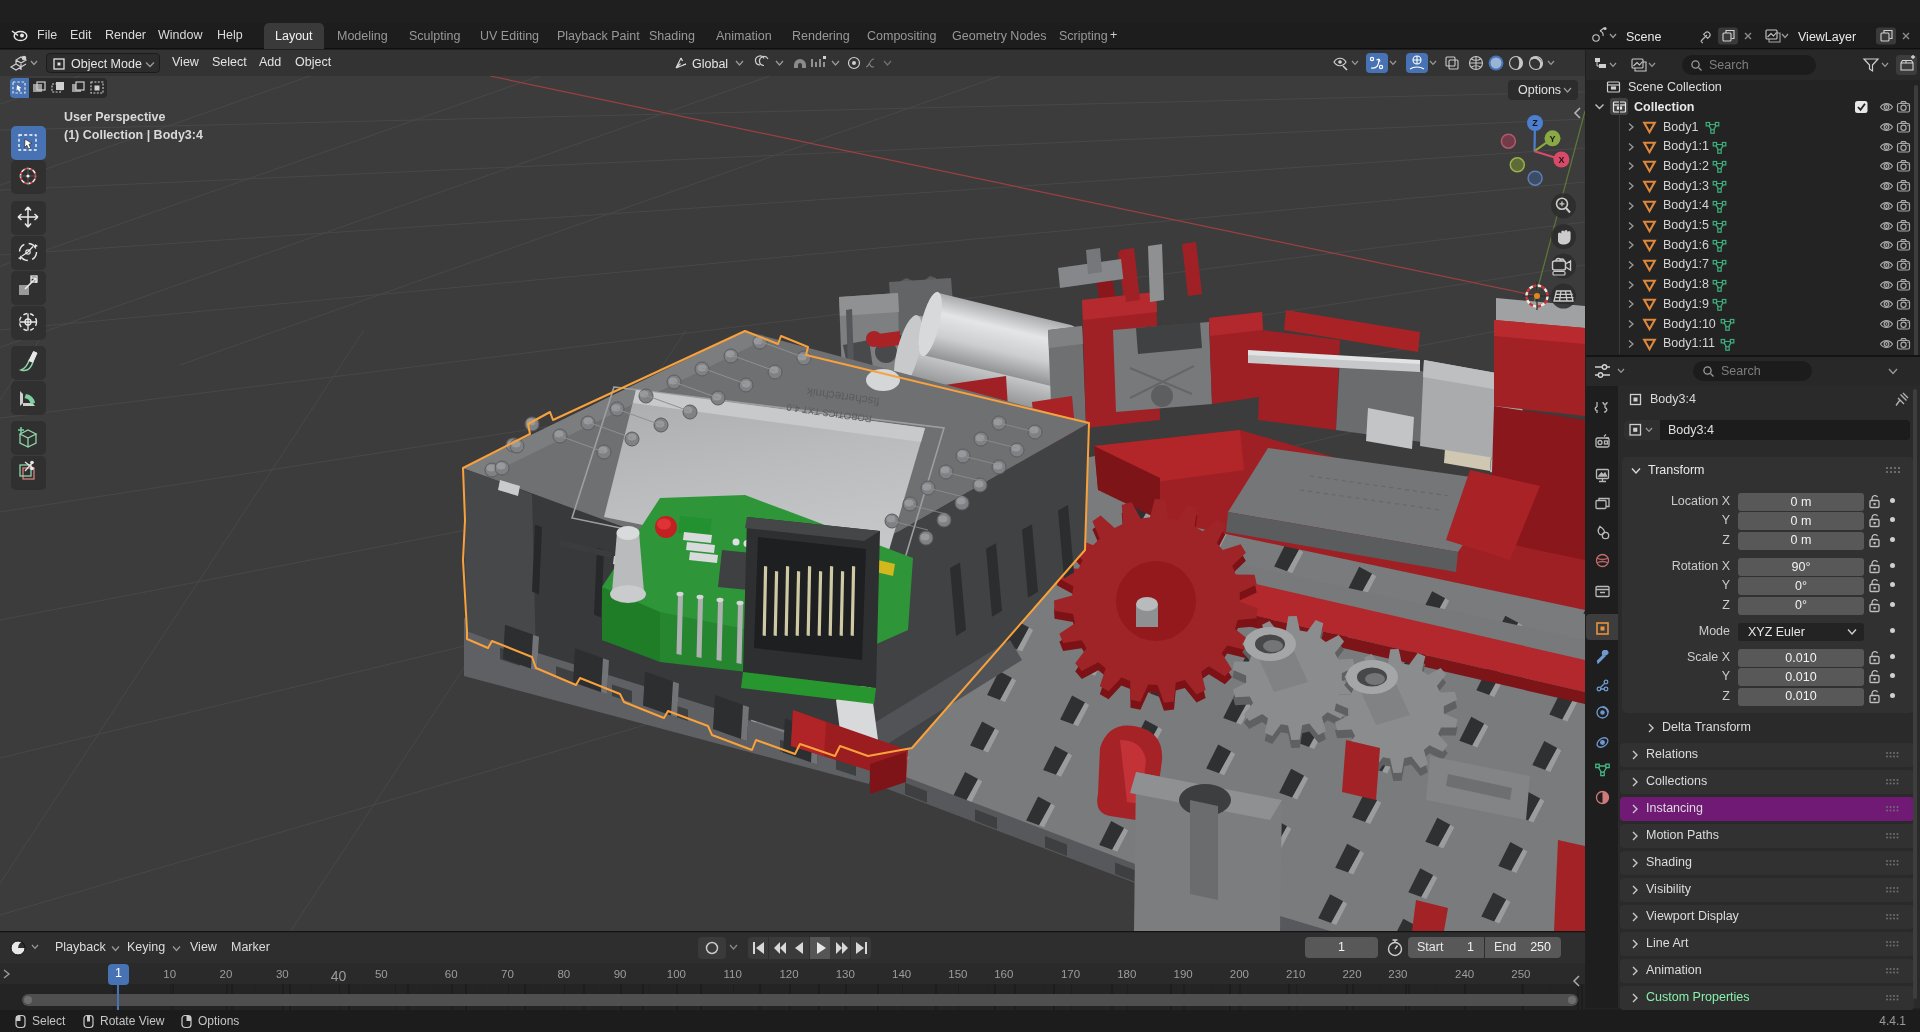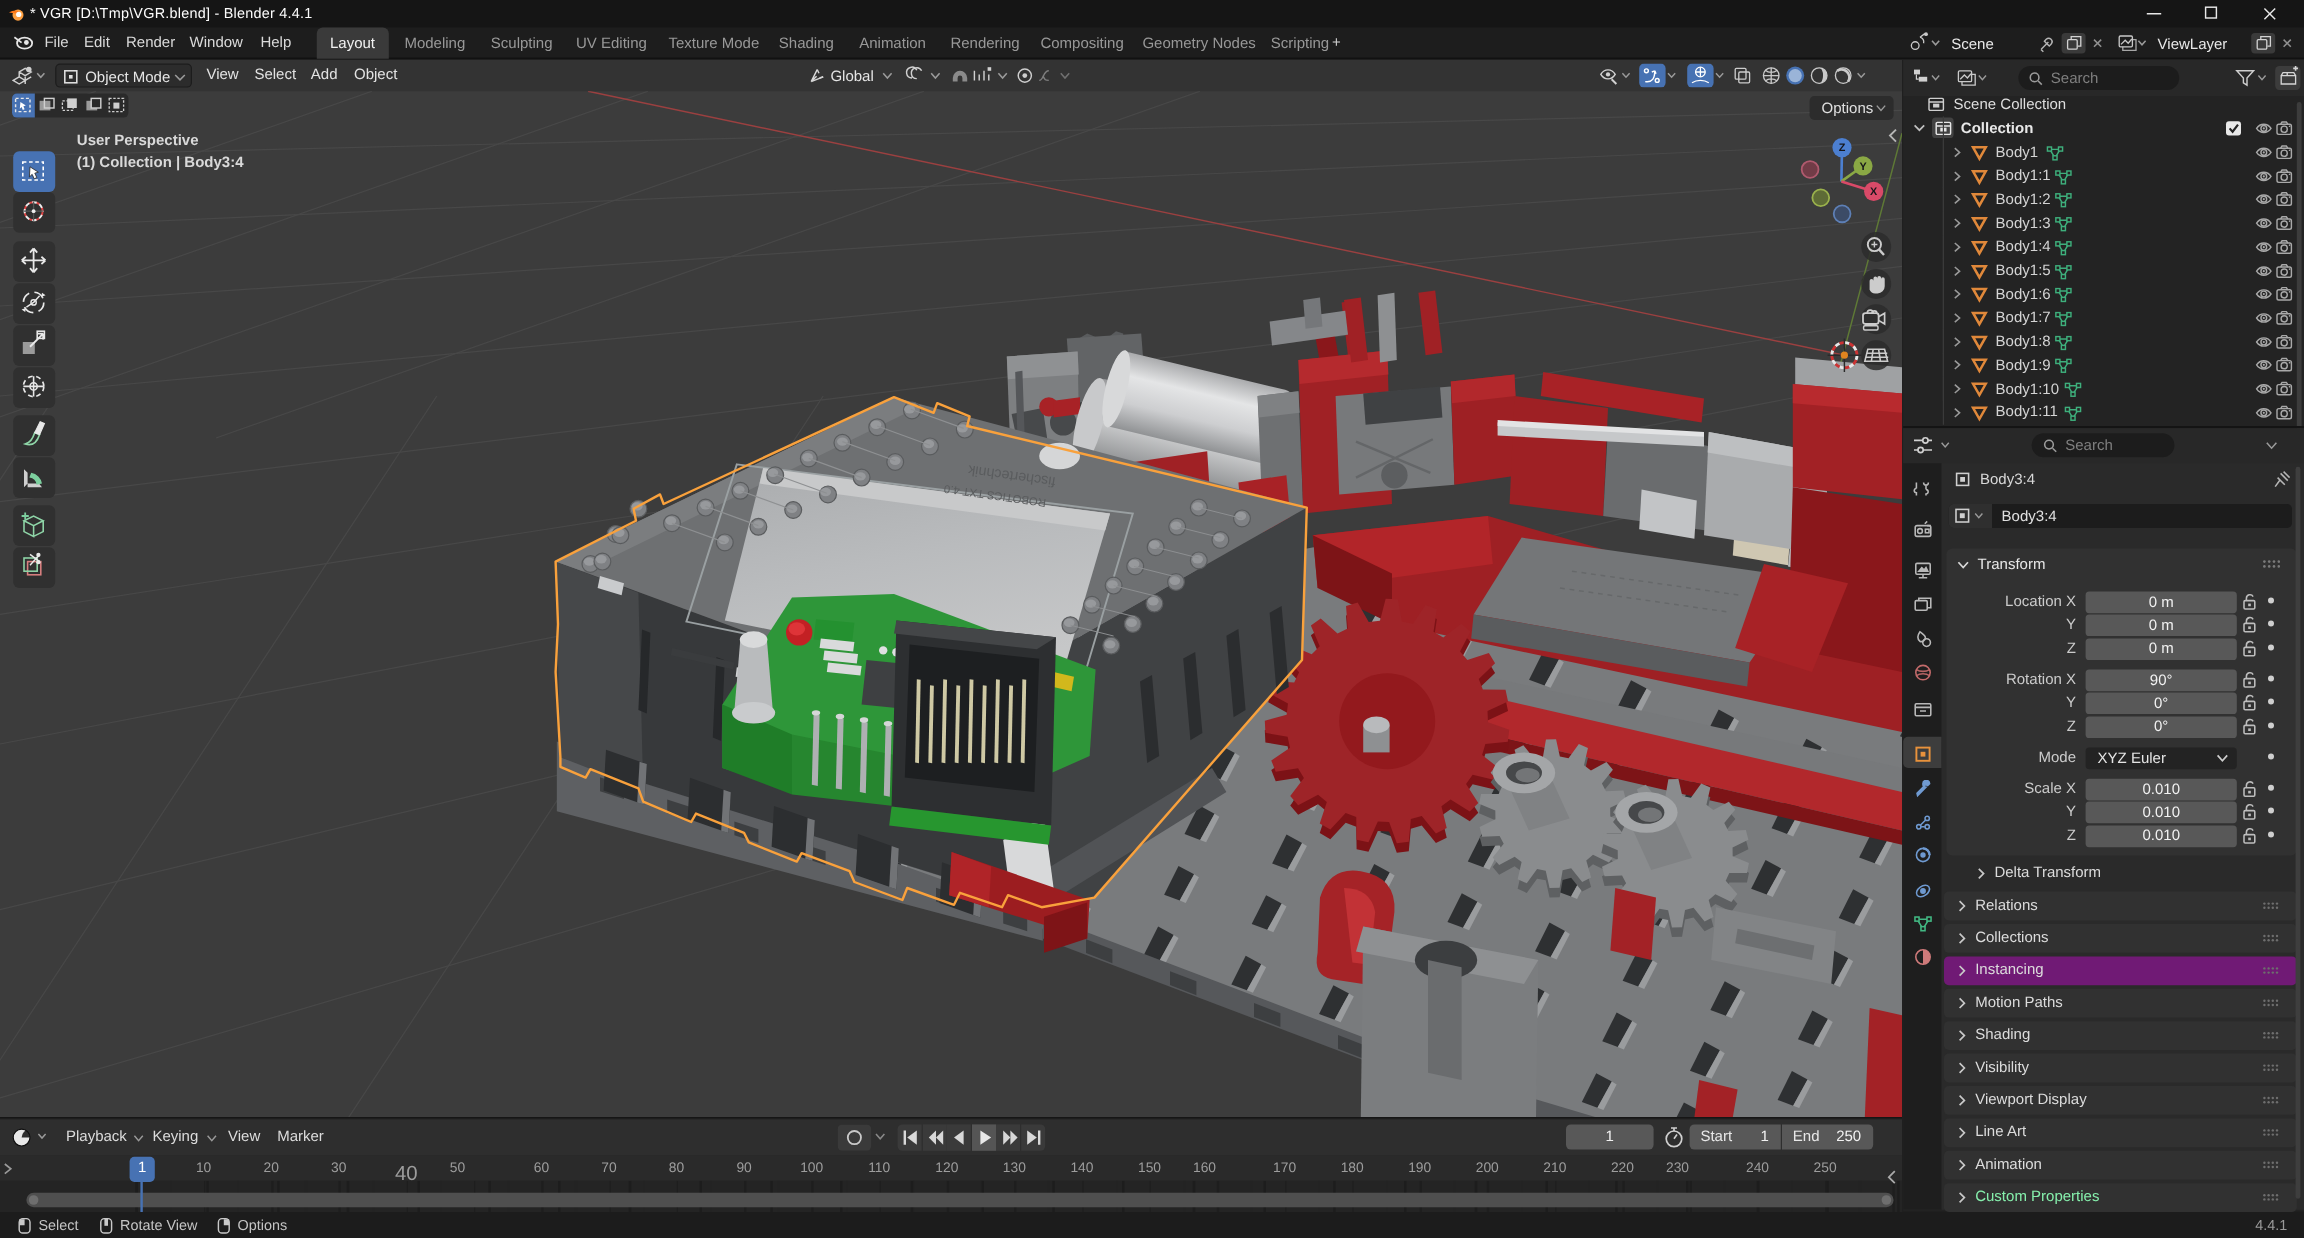--- a/index.html
+++ b/index.html
@@ -21,33 +21,20 @@
   
   #rightpanel { left:1586px; top:50px; width:334px; height:959px; background:#232323; }
   
   #timeline { left:0; top:931px; width:1585px; height:79px; background:#262626; border-top:1px solid #131313;}
   
   #statusbar { left:0; top:1010px; width:1920px; height:22px; background:#1c1c1c; color:#a5a5a5; font-size:12px; }
 </style>
 </head>
 <body>
 <div id="stage">
-  <div class="abs" id="titlebar">
-    <svg class="abs" style="left:6px;top:4px" width="16" height="16" viewBox="0 0 16 16">
-      <circle cx="9" cy="8.6" r="4.6" fill="#ff9f3f"></circle>
-      <path d="M1.5 6.5 C4 4.5 8 4.2 10 5.5 L8.5 7.5 Z" fill="#ff7a1a"></path>
-      <circle cx="9.6" cy="8.0" r="2.2" fill="#fff"></circle>
-    </svg>
-    <div class="ttext">* VGR [D:\Tmp\VGR.blend] - Blender 4.4.1</div>
-    <svg class="abs" style="left:1775px;top:0" width="145" height="23" viewBox="0 0 145 23">
-      <line x1="14" y1="11.5" x2="26" y2="11.5" stroke="#e8e8e8" stroke-width="1.2"></line>
-      <rect x="63" y="6" width="9" height="9" fill="none" stroke="#e8e8e8" stroke-width="1.2"></rect>
-      <path d="M112 7 L121 16 M121 7 L112 16" stroke="#e8e8e8" stroke-width="1.2"></path>
-    </svg>
-  </div>
   <div class="abs" id="topbar">
     <svg class="abs" style="left:11px;top:5px" width="17" height="15" viewBox="0 0 17 15">
       <ellipse cx="9.5" cy="8" rx="6.3" ry="4.6" fill="none" stroke="#e6e6e6" stroke-width="1.5"></ellipse>
       <circle cx="11" cy="7.4" r="2" fill="#e6e6e6"></circle>
       <path d="M1 3 L7 7.5" stroke="#e6e6e6" stroke-width="1.5"></path>
     </svg>
 
     <svg class="abs" style="left:1588px;top:2px" width="332" height="22" viewBox="0 0 332 22">
       <g stroke="#c9c9c9" fill="none" stroke-width="1.1">
         <circle cx="8" cy="13" r="3.2"></circle>
@@ -79,21 +66,21 @@
     </svg>
     <div class="menu" style="left:37px">File</div>
     <div class="menu" style="left:70px">Edit</div>
     <div class="menu" style="left:105px">Render</div>
     <div class="menu" style="left:158px">Window</div>
     <div class="menu" style="left:217px">Help</div>
     <div class="tab active" style="left:264px">Layout</div>
     <div class="tab" style="left:326px">Modeling</div>
     <div class="tab" style="left:398px">Sculpting</div>
     <div class="tab" style="left:469px">UV Editing</div>
-    <div class="tab" style="left:546px">Texture Mode</div>
+    <div class="tab" style="left:546px">Playback Paint</div>
     <div class="tab" style="left:638px">Shading</div>
     <div class="tab" style="left:705px">Animation</div>
     <div class="tab" style="left:781px">Rendering</div>
     <div class="tab" style="left:856px">Compositing</div>
     <div class="tab" style="left:941px">Geometry Nodes</div>
     <div class="tab" style="left:1048px">Scripting</div>
     <div class="menu" style="left:1110px;color:#cfcfcf">+</div>
   </div>
   <div class="abs" id="vpheader">
     <svg class="abs" style="left:8px;top:4px" width="32" height="18" viewBox="0 0 32 18">
@@ -1874,21 +1861,21 @@
 <div class="abs" style="left:9px;top:2.5px;font-size:12.5px;color:#e8e8e8">Start</div>
 <div class="abs" style="right:10px;top:2.5px;font-size:12.5px;color:#f2f2f2">1</div>
       </div>
 <div class="abs" style="left:1485px;top:5px;width:76px;height:21px;background:#585858;border-radius:0 4px 4px 0">
 <div class="abs" style="left:9px;top:2.5px;font-size:12.5px;color:#e8e8e8">End</div>
 <div class="abs" style="right:10px;top:2.5px;font-size:12.5px;color:#f2f2f2">250</div>
       </div>
 <div class="abs" style="left:149.7px;top:36px;width:40px;text-align:center;font-size:11.5px;color:#9d9d9d">10</div>
       <div class="abs" style="left:206.0px;top:36px;width:40px;text-align:center;font-size:11.5px;color:#9d9d9d">20</div>
       <div class="abs" style="left:262.3px;top:36px;width:40px;text-align:center;font-size:11.5px;color:#9d9d9d">30</div>
-      <div class="abs" style="left:318.6px;top:36px;width:40px;text-align:center;font-size:17px;color:#9d9d9d">40</div>
+      <div class="abs" style="left:318.6px;top:36px;width:40px;text-align:center;font-size:14px;color:#9d9d9d">40</div>
       <div class="abs" style="left:374.9px;top:36px;width:40px;text-align:left;font-size:11.5px;color:#9d9d9d">50</div>
       <div class="abs" style="left:431.2px;top:36px;width:40px;text-align:center;font-size:11.5px;color:#9d9d9d">60</div>
       <div class="abs" style="left:487.5px;top:36px;width:40px;text-align:center;font-size:11.5px;color:#9d9d9d">70</div>
       <div class="abs" style="left:543.8px;top:36px;width:40px;text-align:center;font-size:11.5px;color:#9d9d9d">80</div>
       <div class="abs" style="left:600.1px;top:36px;width:40px;text-align:center;font-size:11.5px;color:#9d9d9d">90</div>
       <div class="abs" style="left:656.4px;top:36px;width:40px;text-align:center;font-size:11.5px;color:#9d9d9d">100</div>
       <div class="abs" style="left:712.7px;top:36px;width:40px;text-align:center;font-size:11.5px;color:#9d9d9d">110</div>
       <div class="abs" style="left:769.0px;top:36px;width:40px;text-align:center;font-size:11.5px;color:#9d9d9d">120</div>
       <div class="abs" style="left:825.3px;top:36px;width:40px;text-align:center;font-size:11.5px;color:#9d9d9d">130</div>
       <div class="abs" style="left:881.6px;top:36px;width:40px;text-align:center;font-size:11.5px;color:#9d9d9d">140</div>

